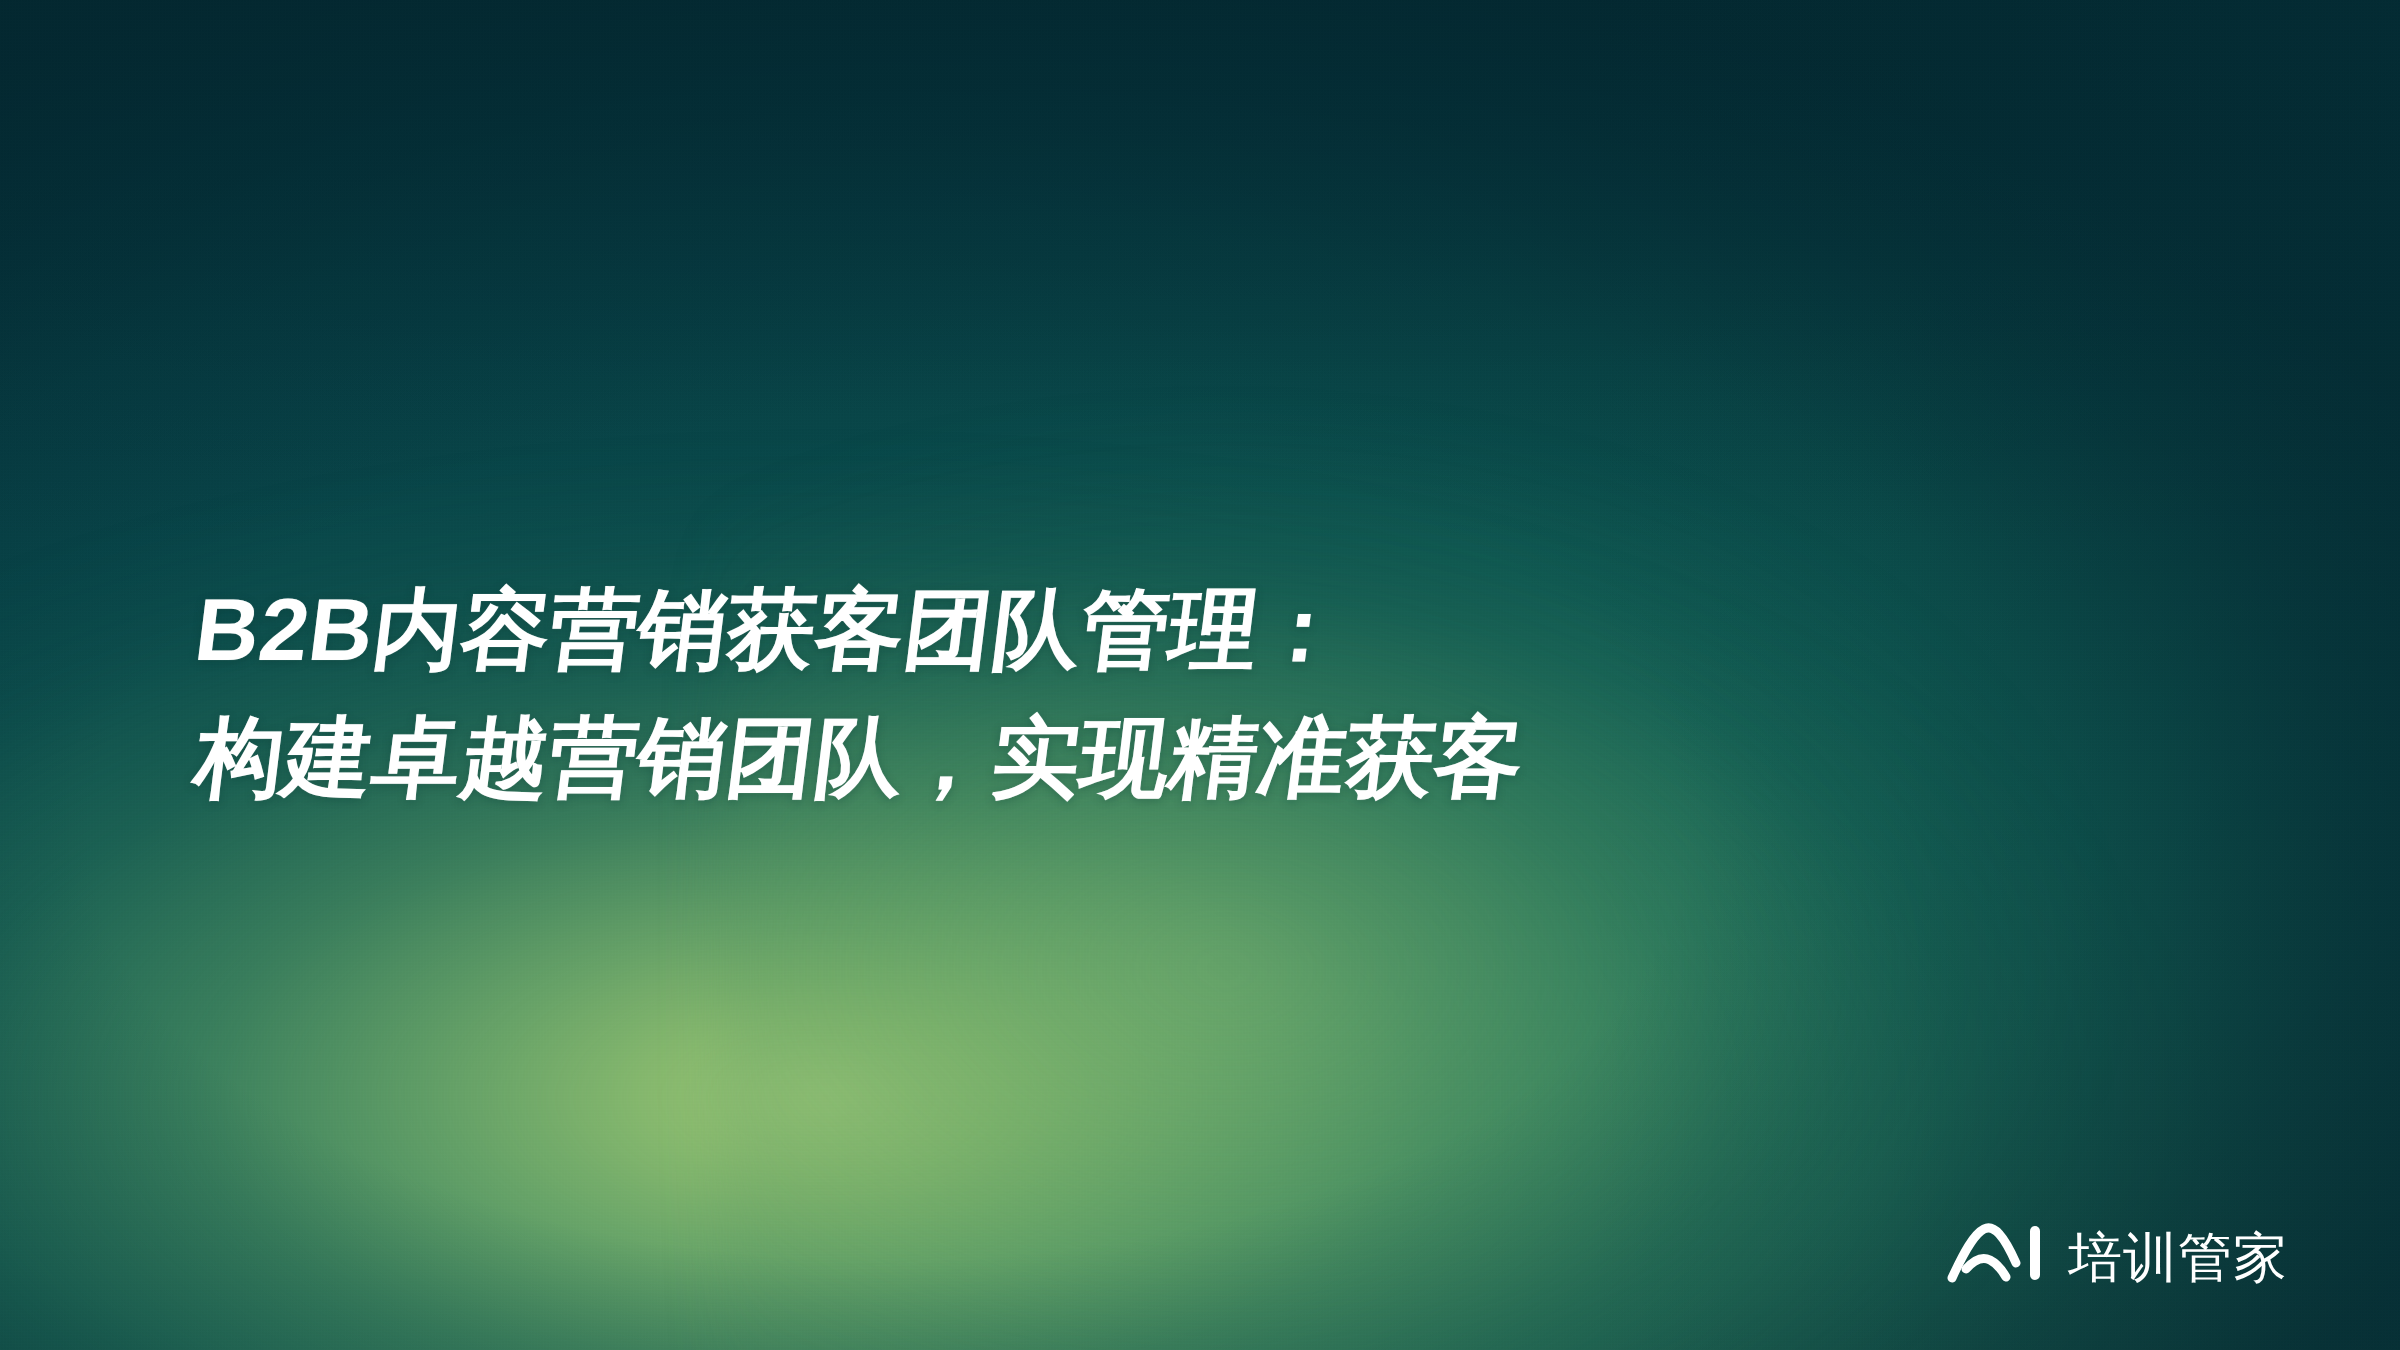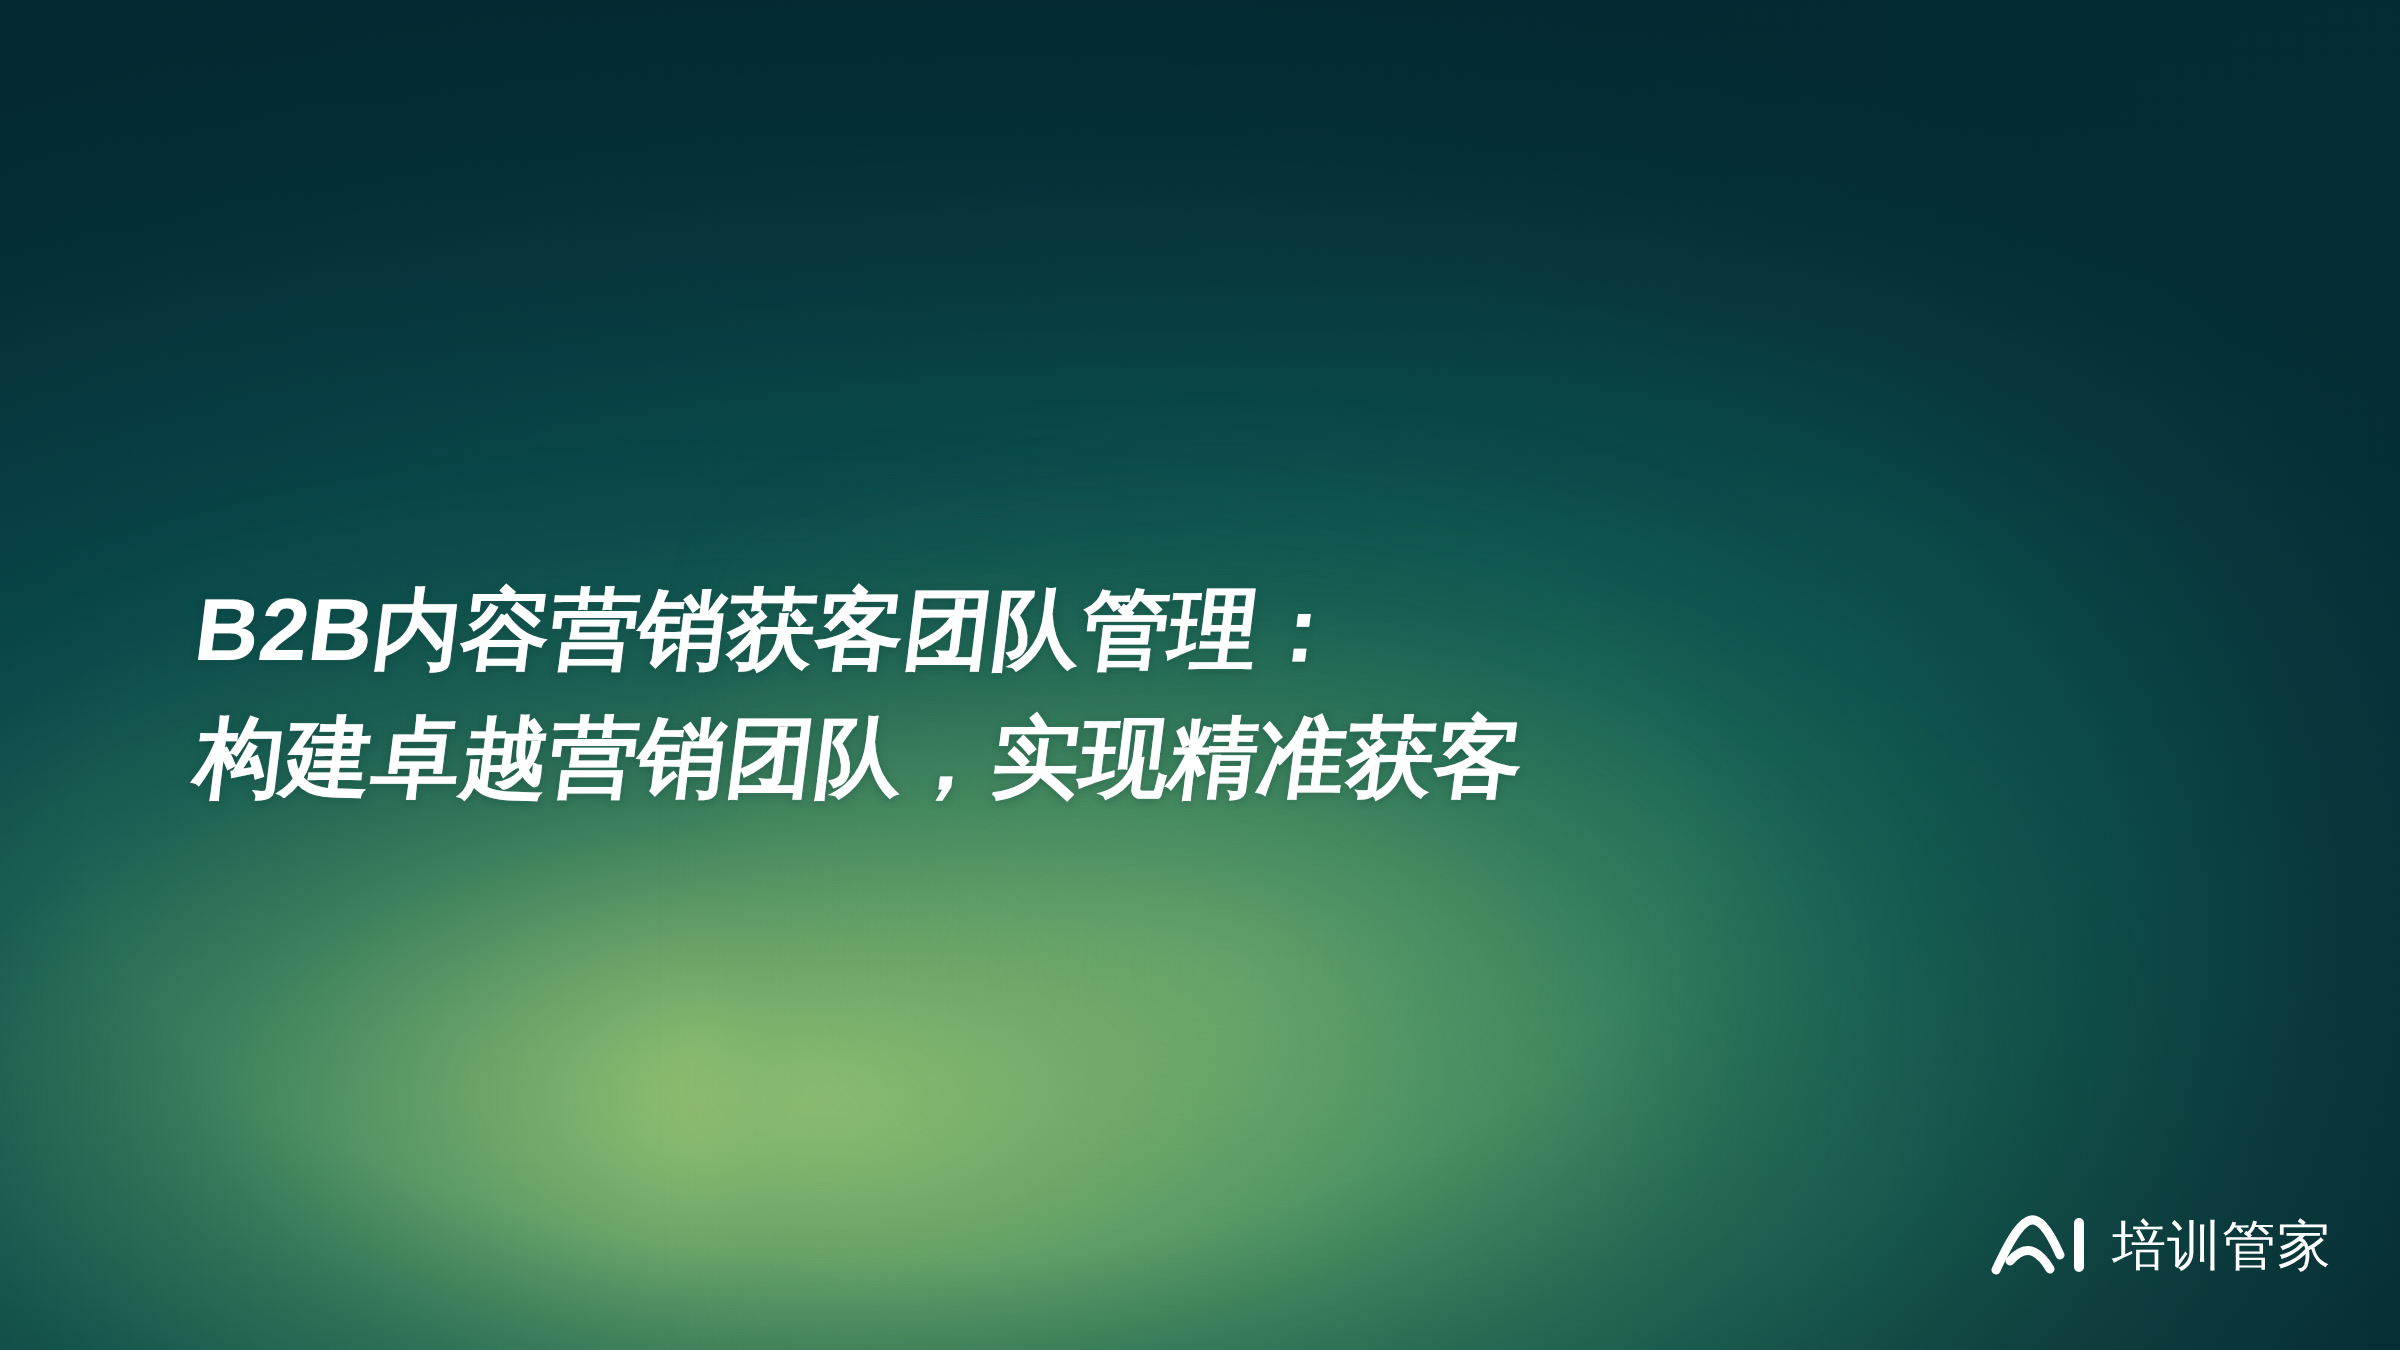--- a/index.html
+++ b/index.html
@@ -124,24 +124,24 @@
     transform: skewX(-7deg);
     transform-origin: left bottom;
     text-shadow:
       0 2px 10px rgba(8, 52, 48, 0.30),
       0 0 1px rgba(255, 255, 255, 0.55);
   }
 
   
   #logo {
     position: absolute;
-    left: 1988px;
+    left: 1944px;
     top: 1206px;
     display: flex;
-    align-items: center;
+    align-items: flex-end;
     height: 78px;
   }
   .logo-mark {
     display: flex;
     align-items: center;
     height: 62px;
   }
   .logo-mark svg { display: block; }
   .logo-text {
     color: #ffffff;

